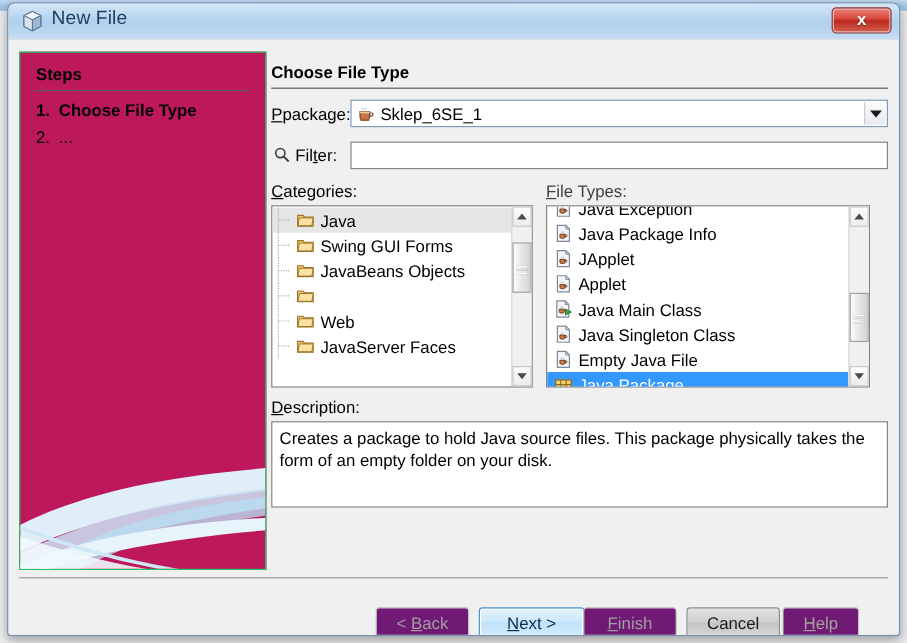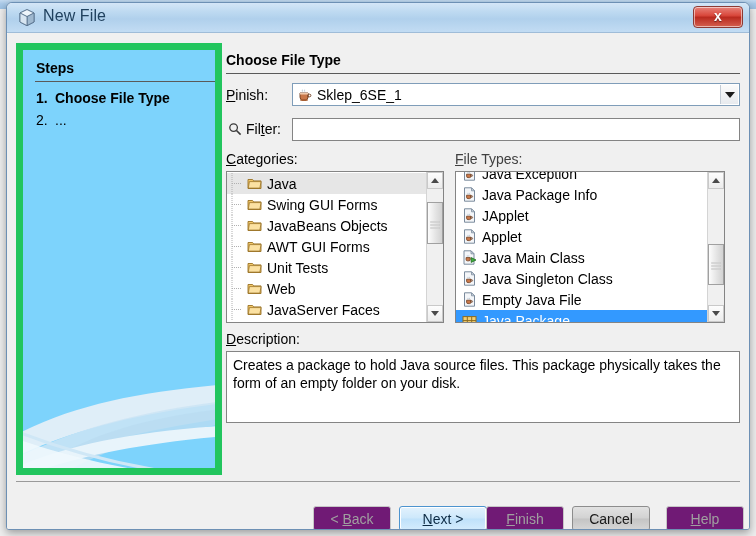--- a/index.html
+++ b/index.html
@@ -84,22 +84,22 @@
     position: absolute;
     left: 0; top: 31px; right: 0; bottom: 0;
     background: #f0f0f0;
   }
 
   
   #steps-pane {
     position: absolute;
     left: 9px; top: 9px;
     width: 206px; height: 432px;
-    background: #7dd3fc;
-    border: 7px solid #22c55e;
+    background: #be185d;
+    border: 1px solid #22c55e;
     overflow: hidden;
   }
   #steps-swoosh { position: absolute; left: -20px; bottom: -12px; width: 240px; height: 150px; }
   #steps-title {
     position: absolute; left: 13px; top: 10px;
     font-size: 14px; font-weight: bold; color: #000;
   }
   #steps-rule {
     position: absolute; left: 12px; top: 31px; width: 180px;
     border-top: 1px solid #5a5a5a;
@@ -284,21 +284,21 @@
   }
   .btn.hover {
     background: linear-gradient(180deg,#e2e2e2,#d2d2d2 48%,#c4c4c4 52%,#d6d6d6);
     border-color: #8d8d8d;
     color: #1a1a1a;
   }
   #btn-back   { left: 297px; width: 78px; }
   #btn-next   { left: 383px; width: 88px; }
   #btn-finish { left: 470px; width: 78px; }
   #btn-cancel { left: 556px; width: 78px; }
-  #btn-help   { left: 650px; width: 78px; }
+  #btn-help   { left: 636px; width: 64px; }
 </style>
 </head>
 <body>
 
 <div id="desktop">
   <div id="bg-window">
     <div id="bg-titlebar"></div>
     <div id="bg-menu-ghost"></div>
   </div>
 </div>
@@ -337,21 +337,21 @@
       <div class="step-row" id="step-2">
         <span class="num">2.</span><span>...</span>
       </div>
     </div>
 
     <div id="content">
 
       <div id="content-title">Choose File Type</div>
       <div id="content-rule"></div>
 
-      <div id="project-label"><span class="mn">P</span><span>inish:</span></div>
+      <div id="project-label"><span class="mn">P</span><span>package:</span></div>
       <div id="project-combo">
         <div class="inner">
           <svg id="project-icon" viewBox="0 0 16 16">
             <path d="M3 6h8v4.2a2.6 2.6 0 0 1-2.6 2.6H5.6A2.6 2.6 0 0 1 3 10.2Z" fill="#c9784a" stroke="#6d3b1d" stroke-width=".9"></path>
             <path d="M11 7.2h1.6a1.3 1.3 0 0 1 0 2.6H11Z" fill="none" stroke="#6d3b1d" stroke-width=".9"></path>
             <path d="M3 6h8v1.4H3Z" fill="#f0c9ab"></path>
             <path d="M5.4 4.6c.6-.7-.5-1.1 0-1.9M7.6 4.6c.6-.7-.5-1.1 0-1.9" stroke="#9fb2c2" stroke-width=".8" fill="none"></path>
             <ellipse cx="7" cy="12.9" rx="4" ry="1" fill="#a85f34"></ellipse>
           </svg>
           <span id="project-value">Sklep_6SE_1</span>
@@ -411,33 +411,20 @@
               <div class="row">
                 <svg viewBox="0 0 14 21" class="tree-stub">
                   <line x1="3" y1="0" x2="3" y2="21" stroke="#b0b0b0" stroke-width="1" stroke-dasharray="1 1"></line>
                   <line x1="3" y1="10.5" x2="12" y2="10.5" stroke="#b0b0b0" stroke-width="1" stroke-dasharray="1 1"></line>
                 </svg>
                 <span style="display: inline-block; width: 14px; flex: 0 0 auto;"></span>
                 <svg viewBox="0 0 17 17" class="ic">
                   <path d="M2 4.5h4.6l1.1 1.4H15v7.6H2Z" fill="#f2c86a" stroke="#9a7326" stroke-width=".9"></path>
                   <path d="M3.4 6.6H15l-1.1 6.5H2.3Z" fill="#fbe1a2" stroke="#9a7326" stroke-width=".8"></path>
                 </svg>
-                <span>AWT GUI Forms</span>
-              </div>
-              <div class="row">
-                <svg viewBox="0 0 14 21" class="tree-stub">
-                  <line x1="3" y1="0" x2="3" y2="21" stroke="#b0b0b0" stroke-width="1" stroke-dasharray="1 1"></line>
-                  <line x1="3" y1="10.5" x2="12" y2="10.5" stroke="#b0b0b0" stroke-width="1" stroke-dasharray="1 1"></line>
-                </svg>
-                <span style="display: inline-block; width: 14px; flex: 0 0 auto;"></span>
-                <svg viewBox="0 0 17 17" class="ic">
-                  <path d="M2 4.5h4.6l1.1 1.4H15v7.6H2Z" fill="#f2c86a" stroke="#9a7326" stroke-width=".9"></path>
-                  <path d="M3.4 6.6H15l-1.1 6.5H2.3Z" fill="#fbe1a2" stroke="#9a7326" stroke-width=".8"></path>
-                </svg>
-                <span>Unit Tests</span>
               </div>
               <div class="row">
                 <svg viewBox="0 0 14 21" class="tree-stub">
                   <line x1="3" y1="0" x2="3" y2="21" stroke="#b0b0b0" stroke-width="1" stroke-dasharray="1 1"></line>
                   <line x1="3" y1="10.5" x2="12" y2="10.5" stroke="#b0b0b0" stroke-width="1" stroke-dasharray="1 1"></line>
                 </svg>
                 <span style="display: inline-block; width: 14px; flex: 0 0 auto;"></span>
                 <svg viewBox="0 0 17 17" class="ic">
                   <path d="M2 4.5h4.6l1.1 1.4H15v7.6H2Z" fill="#f2c86a" stroke="#9a7326" stroke-width=".9"></path>
                   <path d="M3.4 6.6H15l-1.1 6.5H2.3Z" fill="#fbe1a2" stroke="#9a7326" stroke-width=".8"></path>

